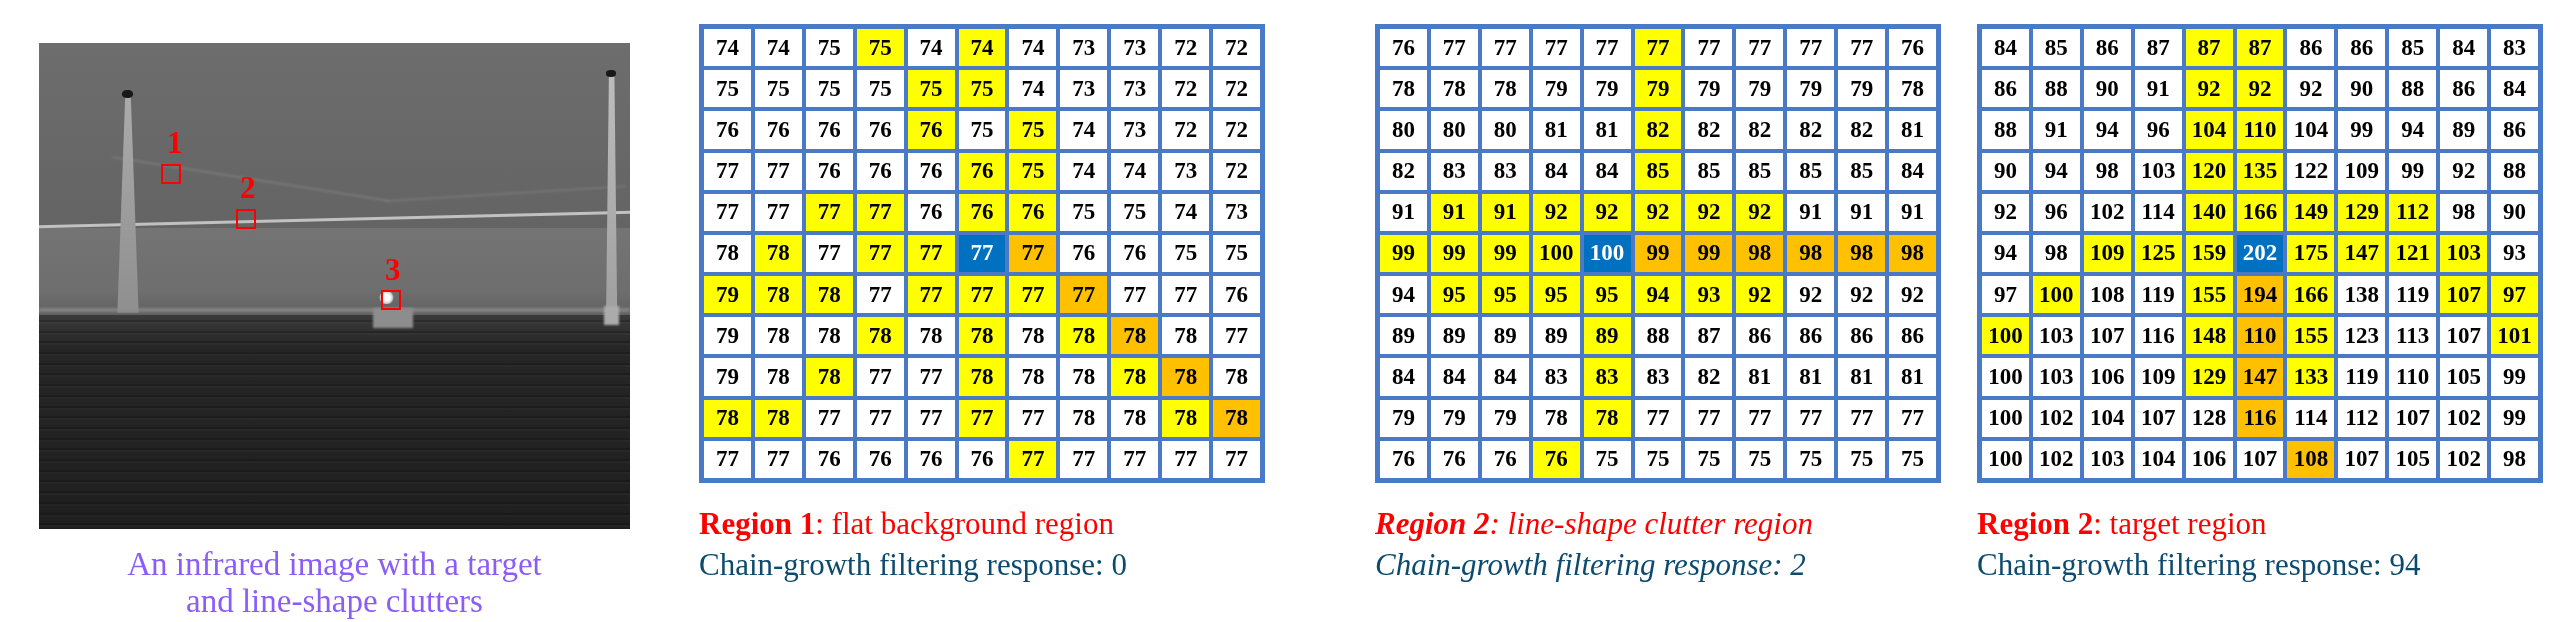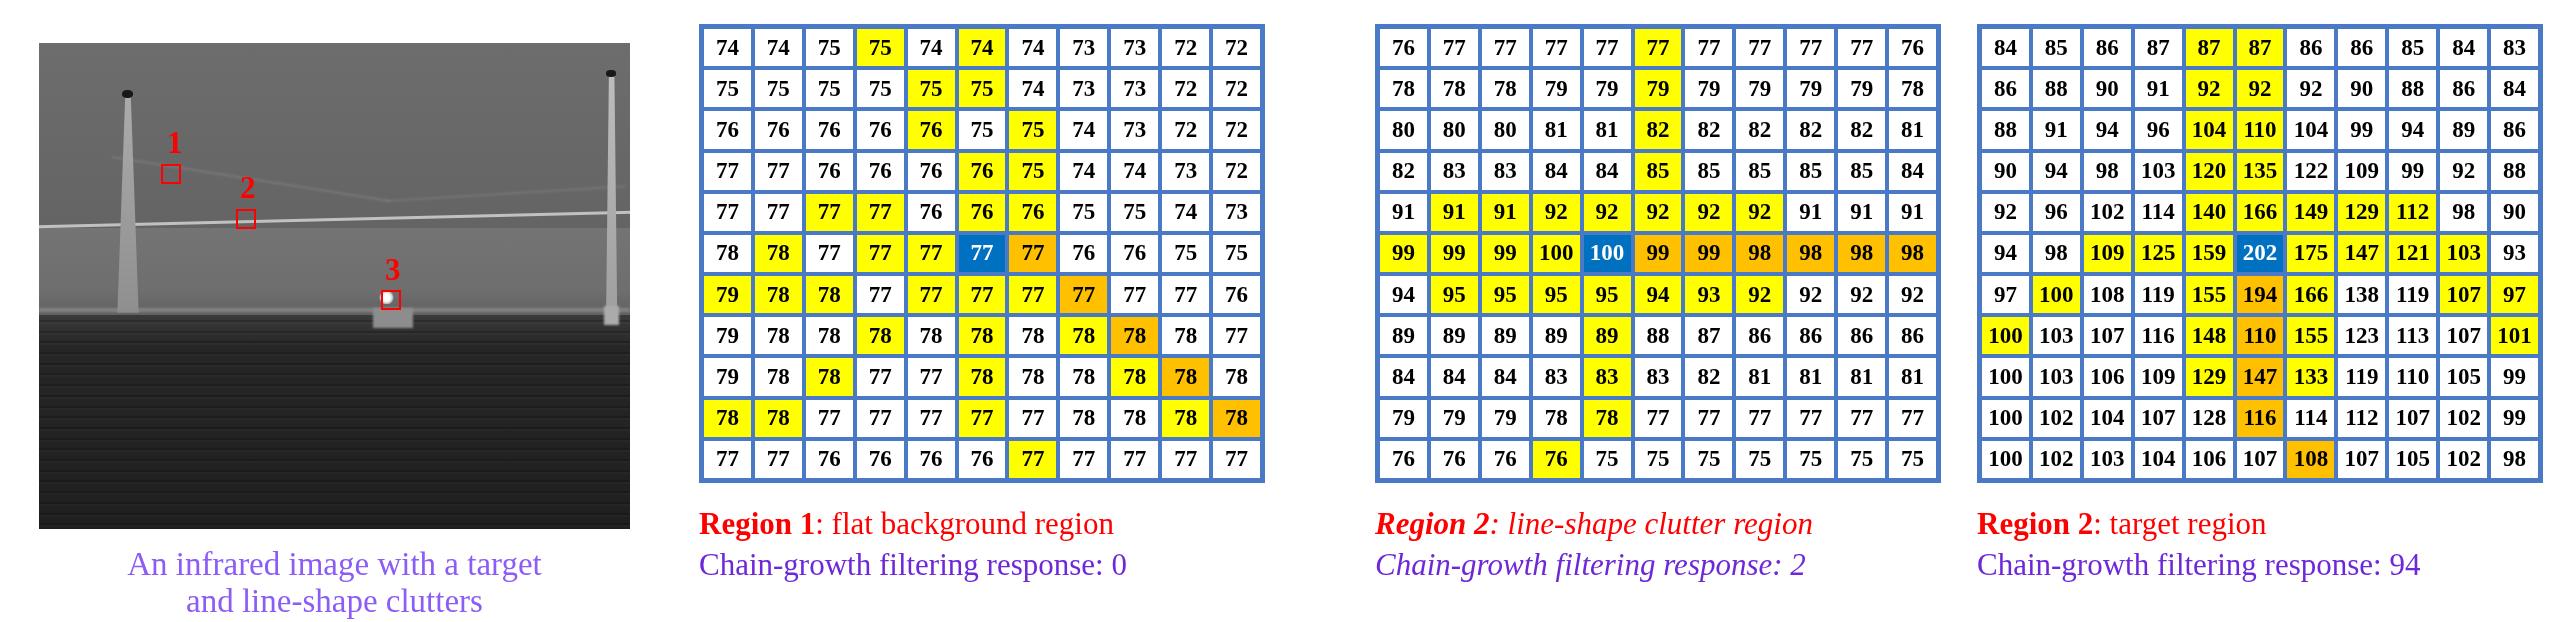--- a/index.html
+++ b/index.html
@@ -67,21 +67,21 @@
   .cell{background:#ffffff;color:#000;display:flex;align-items:center;justify-content:center;
        font-weight:bold;font-size:23px;}
   .cell.y{background:var(--yellow,#ffff00);}
   .cell.o{background:var(--orange,#ffc000);}
   .cell.b{background:var(--blue,#0070c0);color:#ffffff;}
 
   
   .rcap{position:absolute;width:566px;font-size:31px;line-height:35px;}
   .rcap-title{top:506px;color:var(--red,#ff0000);}
   .rcap-title .bold{font-weight:bold;}
-  .rcap-resp{top:547px;color:#6d28d9;}
+  .rcap-resp{top:547px;color:#0c4a6e;}
   .rx1{left:699px;}
   .rx2{left:1375px;font-style:italic;}
   .rx3{left:1977px;}
 </style>
 </head>
 <body>
 
 <div class="canvas">
 
   <div class="ir-panel">

